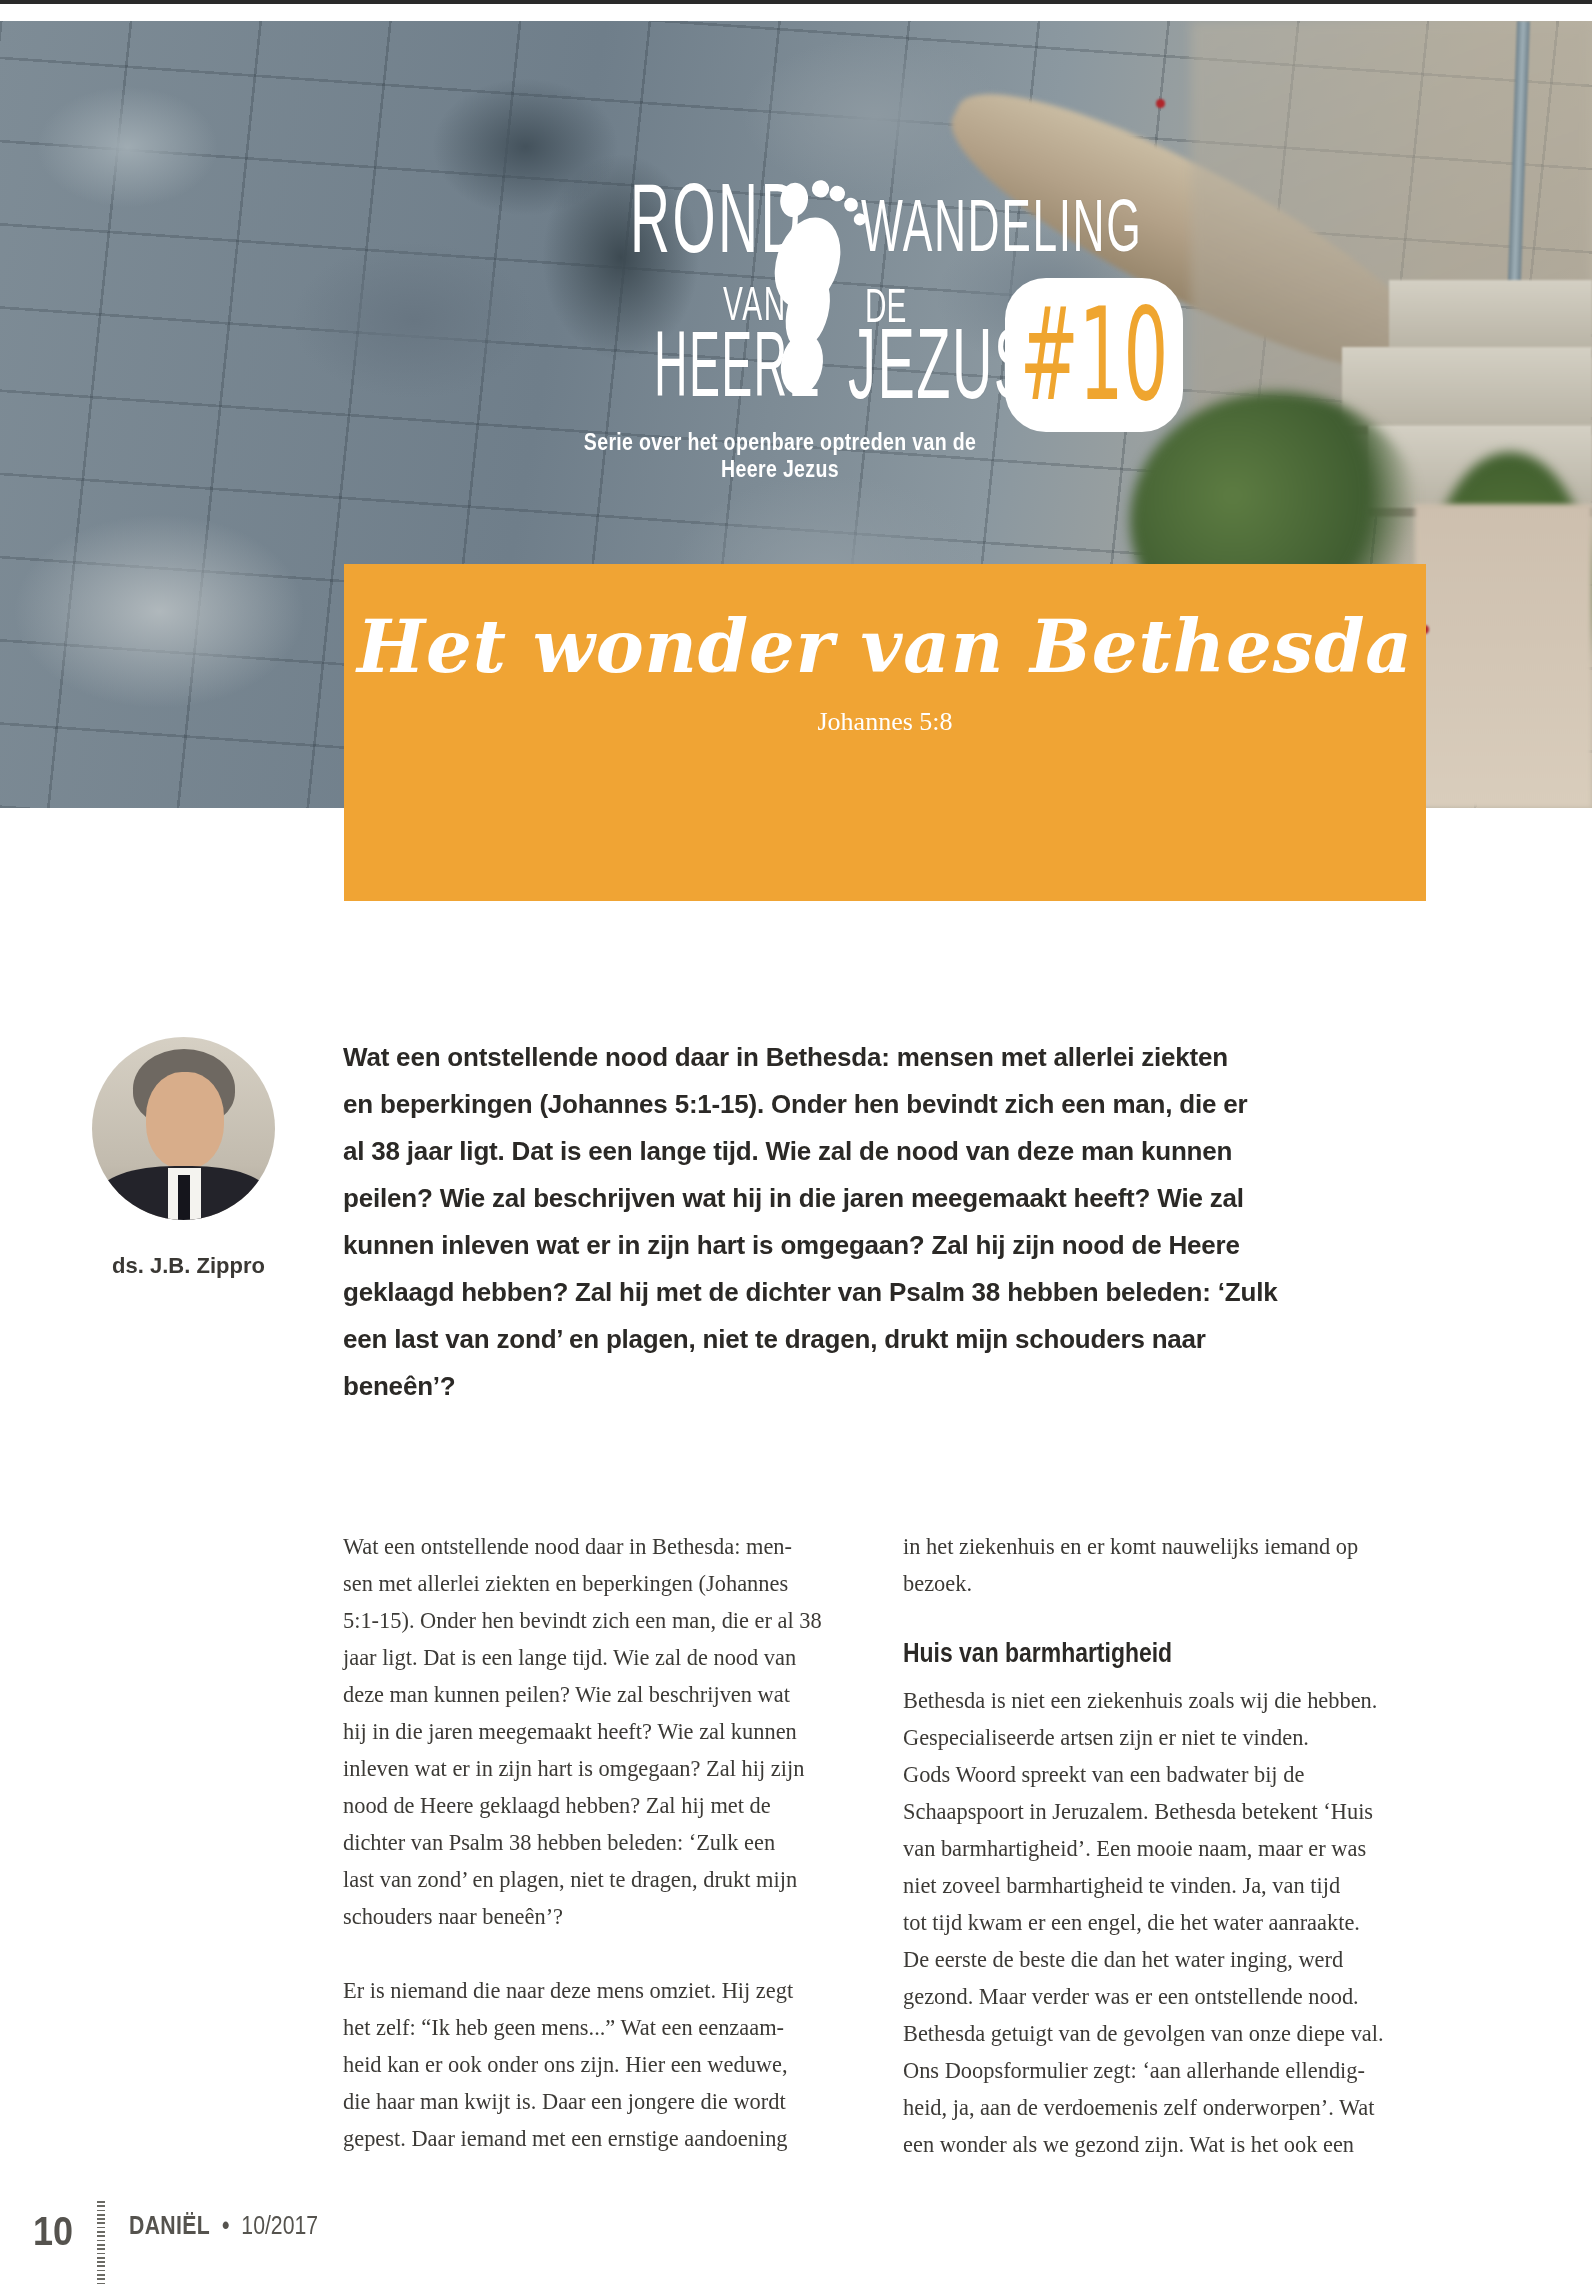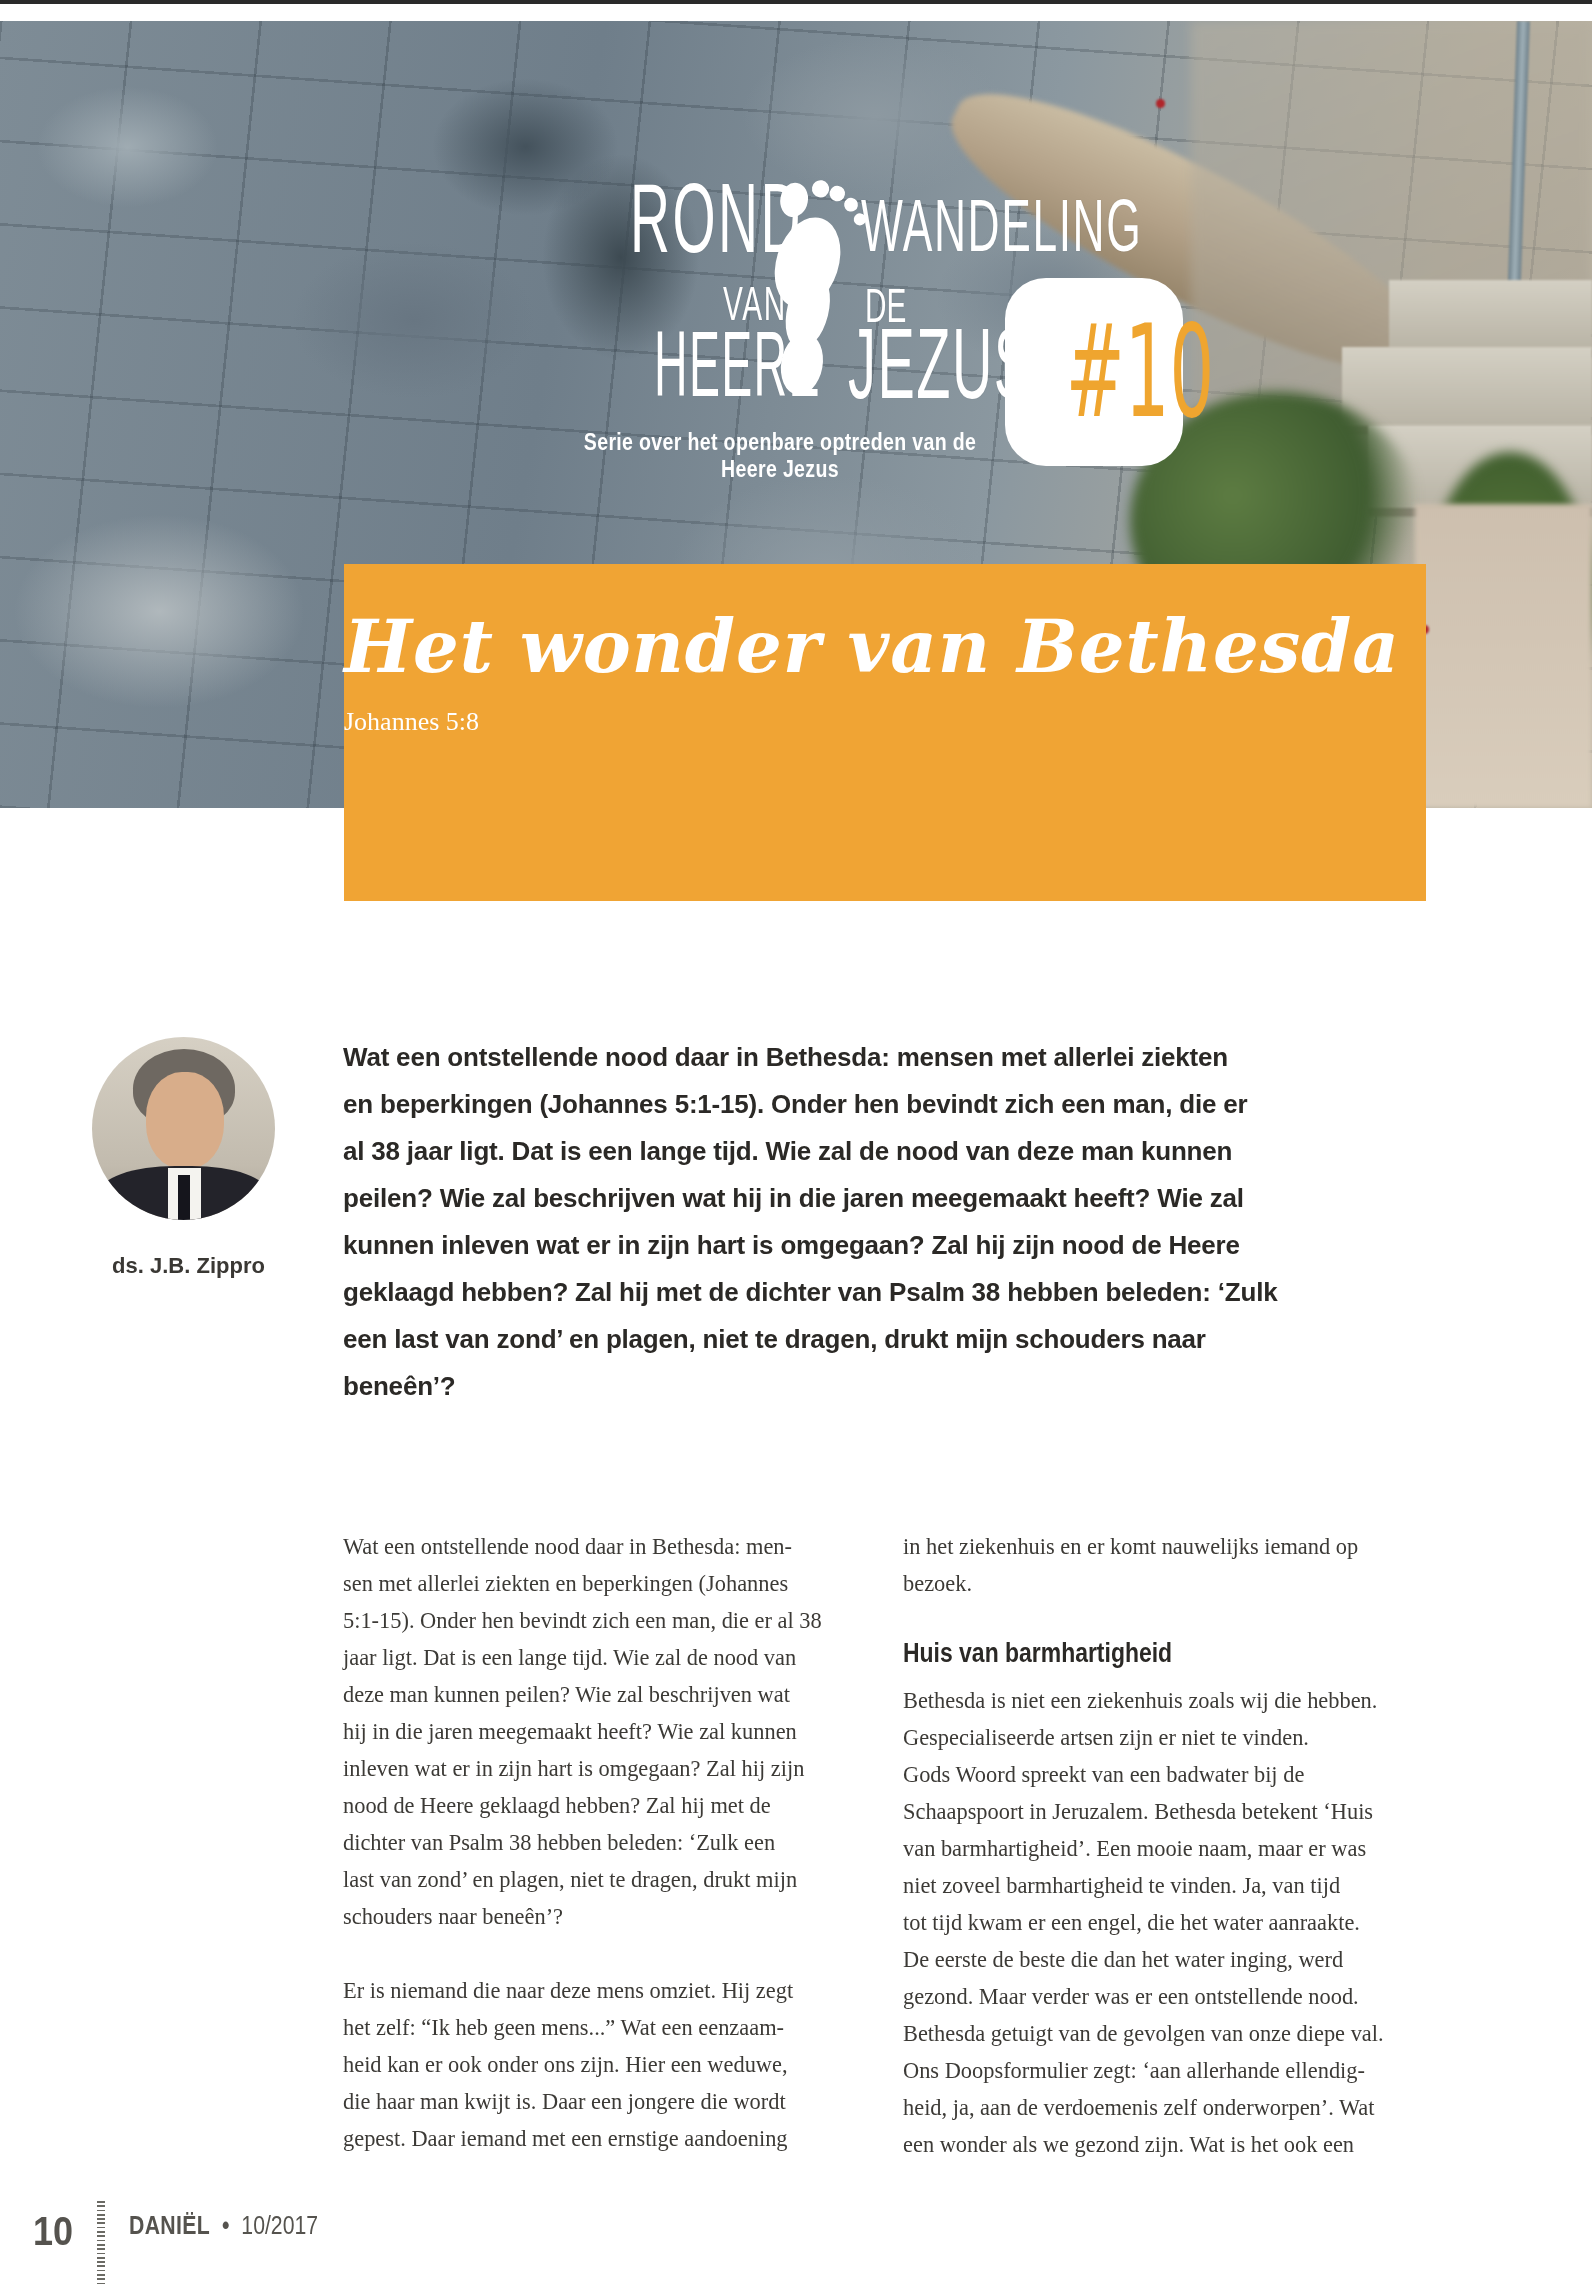--- a/index.html
+++ b/index.html
@@ -63,29 +63,29 @@
   #logo{position:absolute;left:604px;top:168px;width:639px;height:298px;color:#fff;}
   .logo-word{position:absolute;line-height:1;font-weight:400;transform-origin:left top;white-space:nowrap;
       text-shadow:0 0 1.7px rgba(0,0,0,0.15);}
   .w-rond{left:26px;top:0;font-size:99px;transform:scaleX(0.56);letter-spacing:4.3px;}
   .w-wandeling{left:257px;top:21px;font-size:74px;transform:scaleX(0.60);letter-spacing:2.6px;}
   .w-van{left:119px;top:112px;font-size:48px;transform:scaleX(0.62);letter-spacing:2.6px;}
   .w-de{left:261px;top:114px;font-size:48px;transform:scaleX(0.62);}
   .w-heere{left:50px;top:150px;font-size:93px;transform:scaleX(0.50);letter-spacing:2.6px;}
   .w-jezus{left:244px;top:145px;font-size:100px;transform:scaleX(0.56);letter-spacing:2.6px;}
   .footprint{position:absolute;left:154px;top:5.2px;width:104px;height:231px;transform:rotate(10deg);}
-  .episode-badge{position:absolute;left:401px;top:110px;width:178px;height:188px;background:#fff;border-radius:41px;
-      display:flex;align-items:center;justify-content:flex-start;}
+  .episode-badge{position:absolute;left:401px;top:110px;width:178px;height:154px;background:#fff;border-radius:41px;
+      display:flex;align-items:center;justify-content:center;}
   .episode-text{color:#EFA52F;font-size:128px;line-height:1;font-weight:400;transform:scaleX(0.55);
       font-family:"DejaVu Sans",sans-serif;}
   .logo-tagline{position:absolute;left:-57px;top:261px;width:466px;text-align:center;font-size:23px;font-weight:700;
       letter-spacing:0.4px;transform:scaleX(0.85);transform-origin:center top;color:#fff;}
 
   
-  #banner{position:absolute;left:344px;top:564px;width:1082px;height:337px;background:#F0A434;color:#fff;}
+  #banner{position:absolute;left:344px;top:564px;width:1082px;height:337px;background:#F0A434;text-align:center;color:#fff;}
   .banner-title{margin:0;padding-top:43px;font-family:"DejaVu Serif",serif;font-style:italic;font-weight:700;
       font-size:72px;line-height:1.1;letter-spacing:0.9px;}
   .banner-quote{margin-top:31px;font-family:"Liberation Serif",serif;font-style:italic;font-size:28.5px;letter-spacing:0.4px;}
   .banner-ref{margin-top:21px;font-family:"Liberation Serif",serif;font-size:26px;}
 
   
   #author-photo{position:absolute;left:92px;top:1037px;width:183px;height:183px;border-radius:50%;overflow:hidden;
       background:linear-gradient(#d6d0c4 0%,#c2bbae 70%,#a8a296 100%);}
   .hair{position:absolute;left:41px;top:12px;width:102px;height:79px;border-radius:50% 50% 45% 45%;background:#6e6861;}
   .face{position:absolute;left:54px;top:35px;width:78px;height:97px;border-radius:46%;background:#d8ad8a;}

